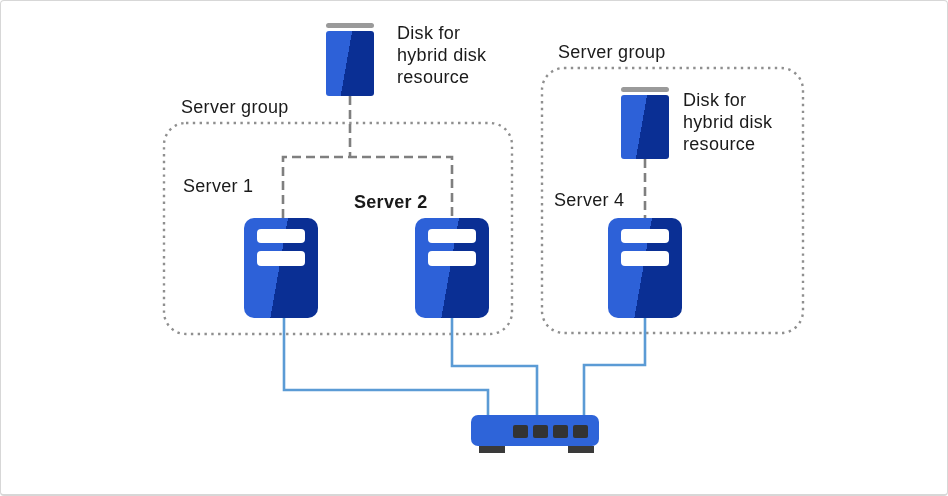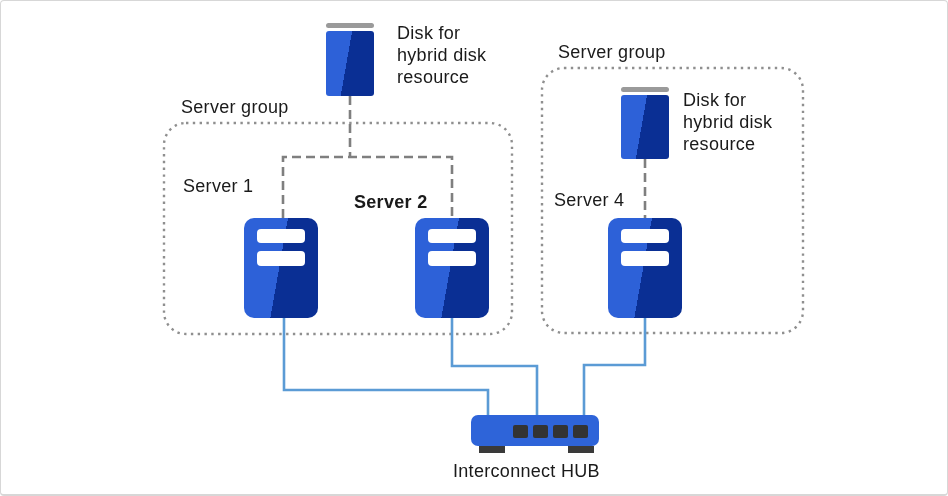--- a/index.html
+++ b/index.html
@@ -103,15 +103,14 @@
   <div class="hub-icon">
     <div class="hub-body">
       <div class="hub-port p1"></div>
       <div class="hub-port p2"></div>
       <div class="hub-port p3"></div>
       <div class="hub-port p4"></div>
     </div>
     <div class="hub-foot f1"></div>
     <div class="hub-foot f2"></div>
   </div>
-  <div class="label" style="left:452px;top:459px;">Interconnect HUB</div>
 
 </div>
 
 </body></html>

